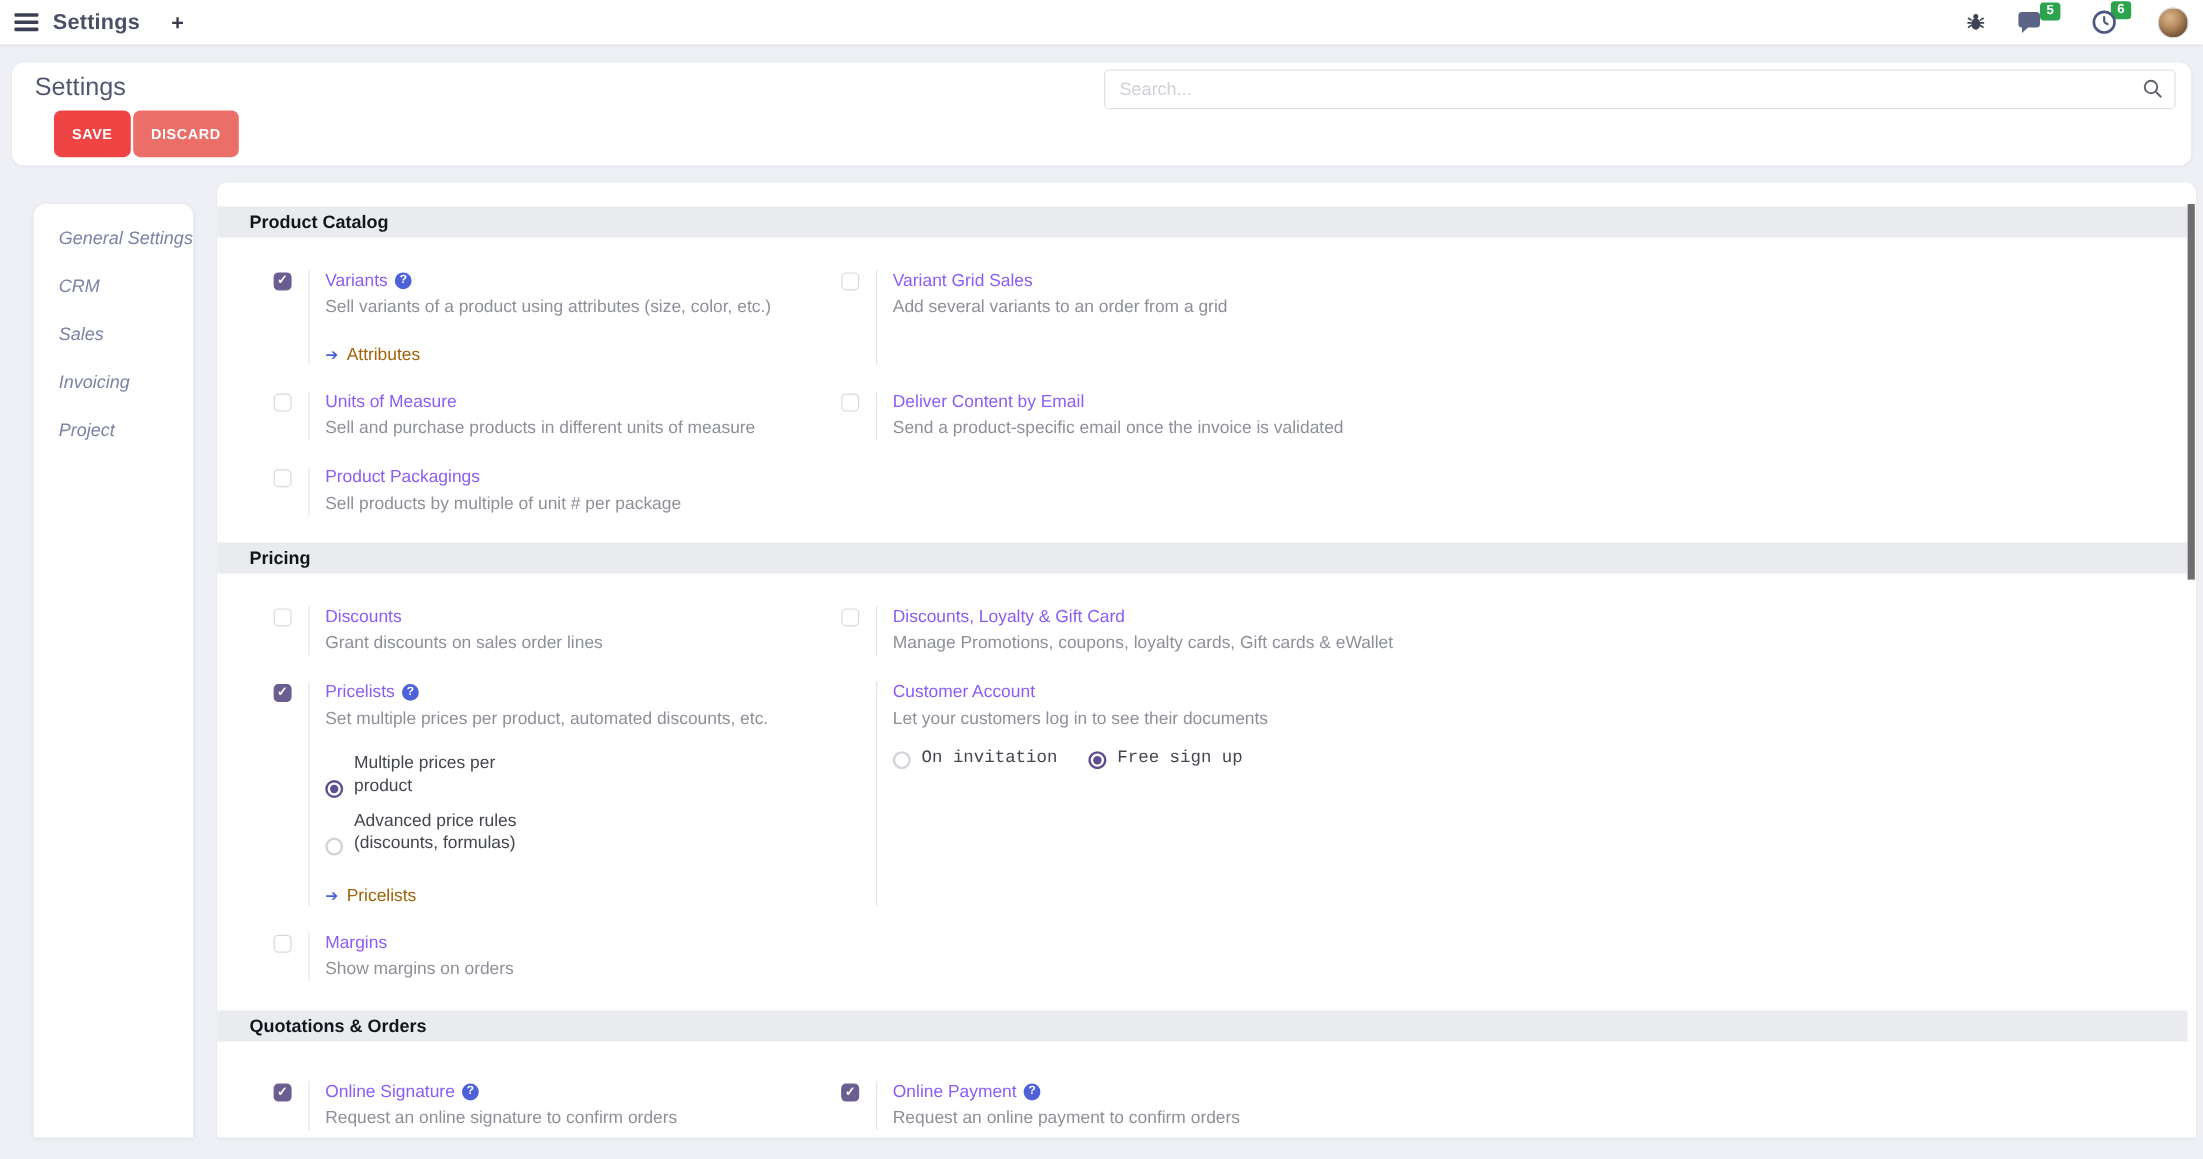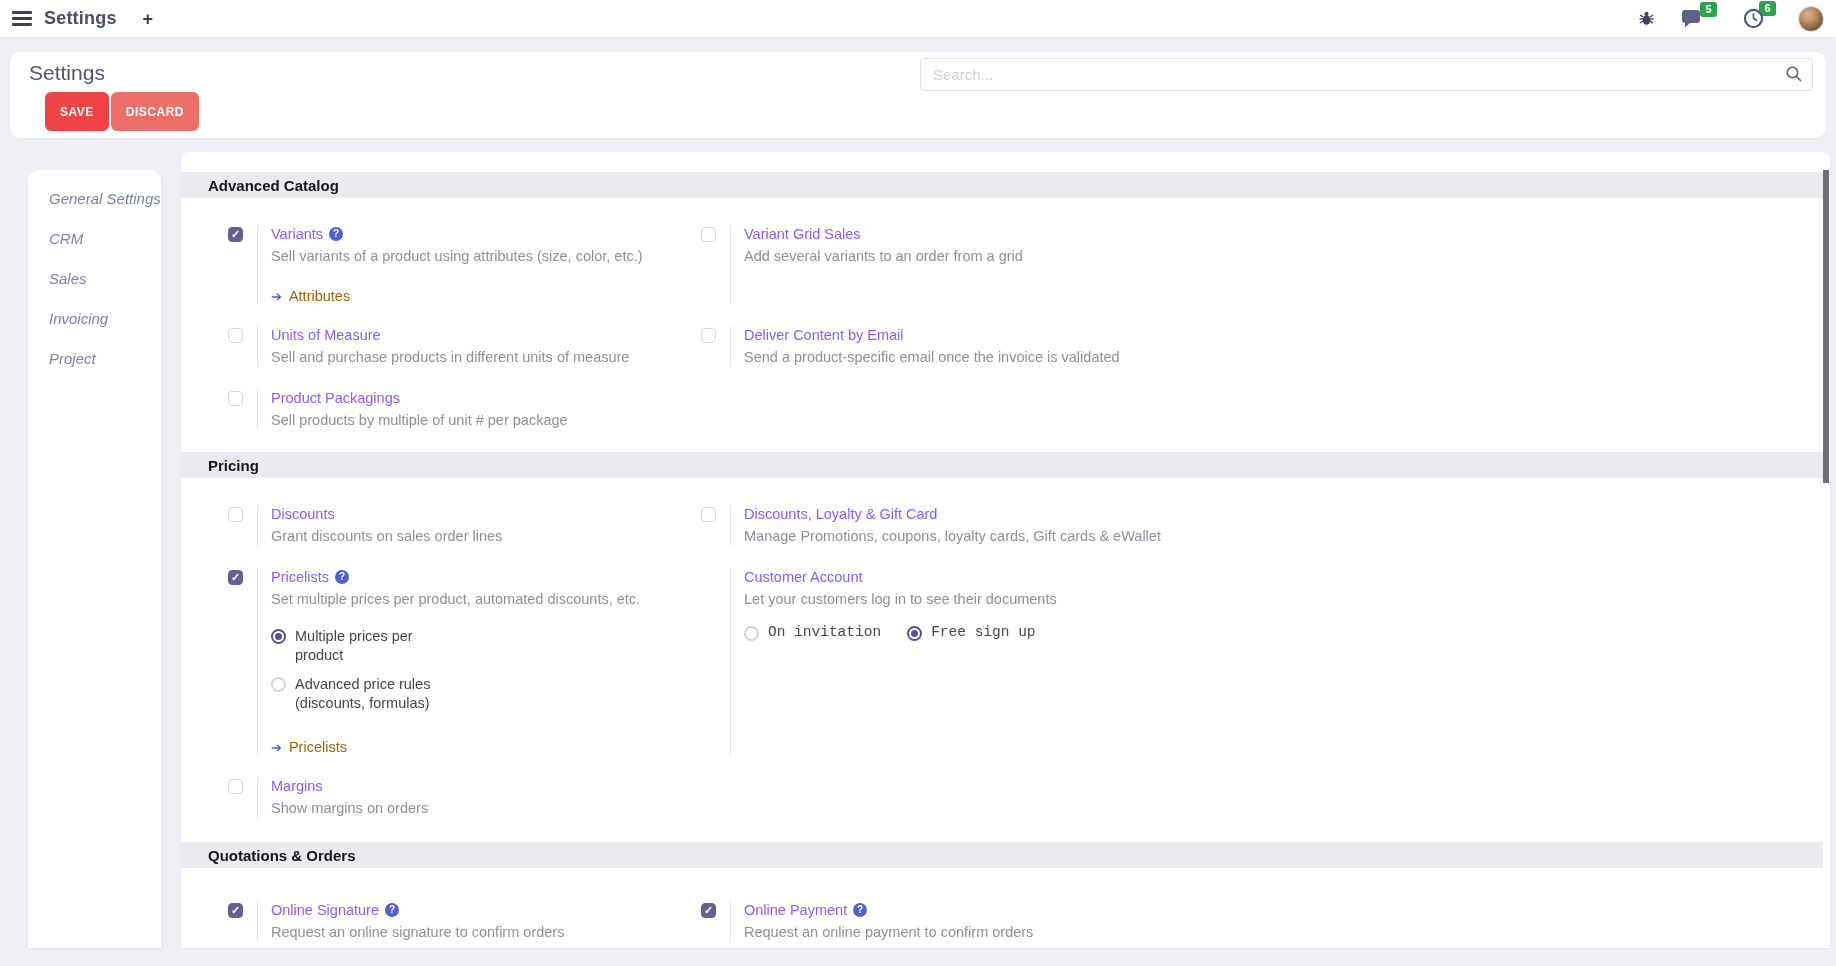--- a/index.html
+++ b/index.html
@@ -89,21 +89,21 @@
     width:15px; height:15px; border:1px solid #d7d8de; border-radius:4px; background:#fff;
     display:flex; align-items:center; justify-content:center; cursor:pointer;
   }
   .checkbox.on { background:#6a5e90; border-color:#6a5e90; }
   .checkbox.on::after { content:"\2713"; color:#fff; font-size:11px; font-weight:700; line-height:1; }
   .radio { width:15px; height:15px; border:2px solid #d3d4da; border-radius:50%; background:#fff;
            display:flex; align-items:center; justify-content:center; cursor:pointer; flex:none; }
   .radio.on { border-color:#5d4f91; }
   .radio.on::after { content:""; width:7px; height:7px; border-radius:50%; background:#5d4f91; }
   .radio-group { margin-top:18px; display:flex; flex-direction:column; gap:10px; }
-  .radio-item { display:flex; gap:9px; align-items:flex-start; }
+  .radio-item { display:flex; gap:9px; align-items:flex-end; }
   .radio-item .radio { margin-top:2px; }
   .radio-label { font-size:14.5px; color:#43454f; line-height:19px; max-width:142px; }
   .radio-inline { margin-top:14px; display:flex; gap:26px; align-items:center; }
   .radio-inline .radio-item { align-items:center; }
   .radio-inline .radio-label { max-width:none;font-family:Liberation Mono, monospace; }
   .pricelists-link { margin-top:26px; }
   
   .scroll-thumb { position:absolute; right:1px; top:18px; width:6px; height:313px; background:#6f6f6f; cursor:pointer; }
 </style>
 </head>
@@ -171,21 +171,21 @@
   <div class="side-item">General Settings</div>
   <div class="side-item">CRM</div>
   <div class="side-item">Sales</div>
   <div class="side-item">Invoicing</div>
   <div class="side-item">Project</div>
 </div>
 
 <div class="main-card">
   <div class="content">
 
-    <div class="section-band">Advanced Catalog</div>
+    <div class="section-band">Product Catalog</div>
     <div class="section-body">
       <div class="pair-row">
         <div class="sbox">
           <div class="check-col">
               <div class="checkbox on"></div>
             </div>
           <div class="vdiv"></div>
           <div class="sbox-text">
             <div class="label-line">
                 <span>Variants</span>

